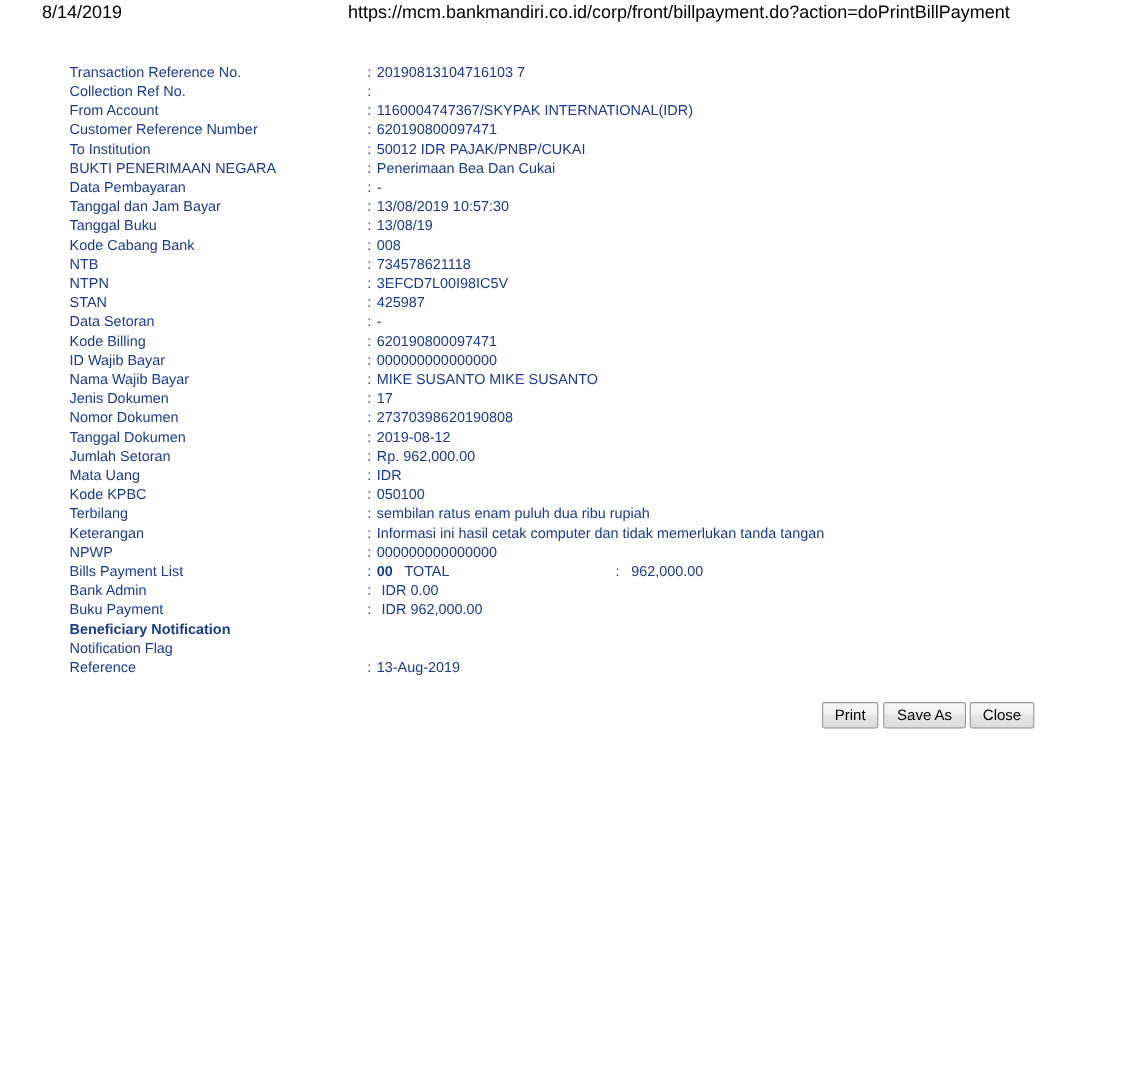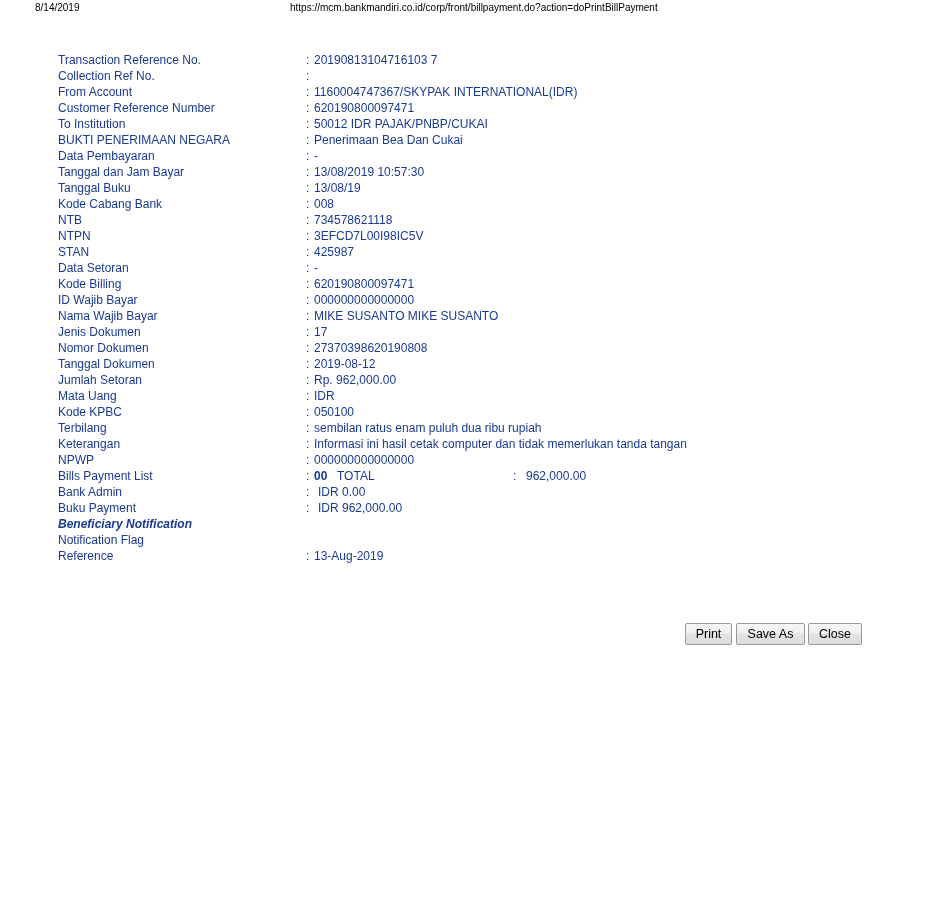--- a/index.html
+++ b/index.html
@@ -18,21 +18,21 @@
     overflow: hidden;
   }
 
   
   .print-header {
     position: absolute;
     top: 2px;
     left: 0;
     width: 934px;
     height: 18px;
-    font-size: 10px;
+    font-size: 15px;
     color: #000000;
   }
   .print-header .ph-date {
     position: absolute;
     left: 35px;
     top: 0;
     white-space: nowrap;
   }
   .print-header .ph-url {
     position: absolute;
@@ -53,21 +53,21 @@
     height: 16px;
     line-height: 16px;
     white-space: nowrap;
   }
   .label {
     position: absolute;
     left: 58px;
     top: 0;
     white-space: nowrap;
   }
-  .label.bold { font-weight: bold; font-style: italic; }
+  .label.bold { font-weight: bold; }
   .colon {
     position: absolute;
     left: 306px;
     top: 0;
   }
   .value {
     position: absolute;
     left: 314px;
     top: 0;
     white-space: nowrap;
@@ -117,21 +117,20 @@
     padding: 0 9px;
     font-family: "Liberation Sans", sans-serif;
     font-size: 12.5px;
     color: #000000;
     background: linear-gradient(to bottom, #f6f6f6 0%, #f0f0f0 45%, #e4e4e4 50%, #dcdcdc 100%);
     border: 1px solid #9a9a9a;
     border-radius: 2px;
     line-height: 20px;
     text-align: center;
     cursor: default;
-    margin-top: 38px;
   }
   .btn-print  { left: 685px; width: 47px; }
   .btn-saveas { left: 736px; width: 69px; }
   .btn-close  { left: 808px; width: 54px; }
 </style>
 </head>
 <body>
 
 <div class="print-header">
   <span class="ph-date">8/14/2019</span>

